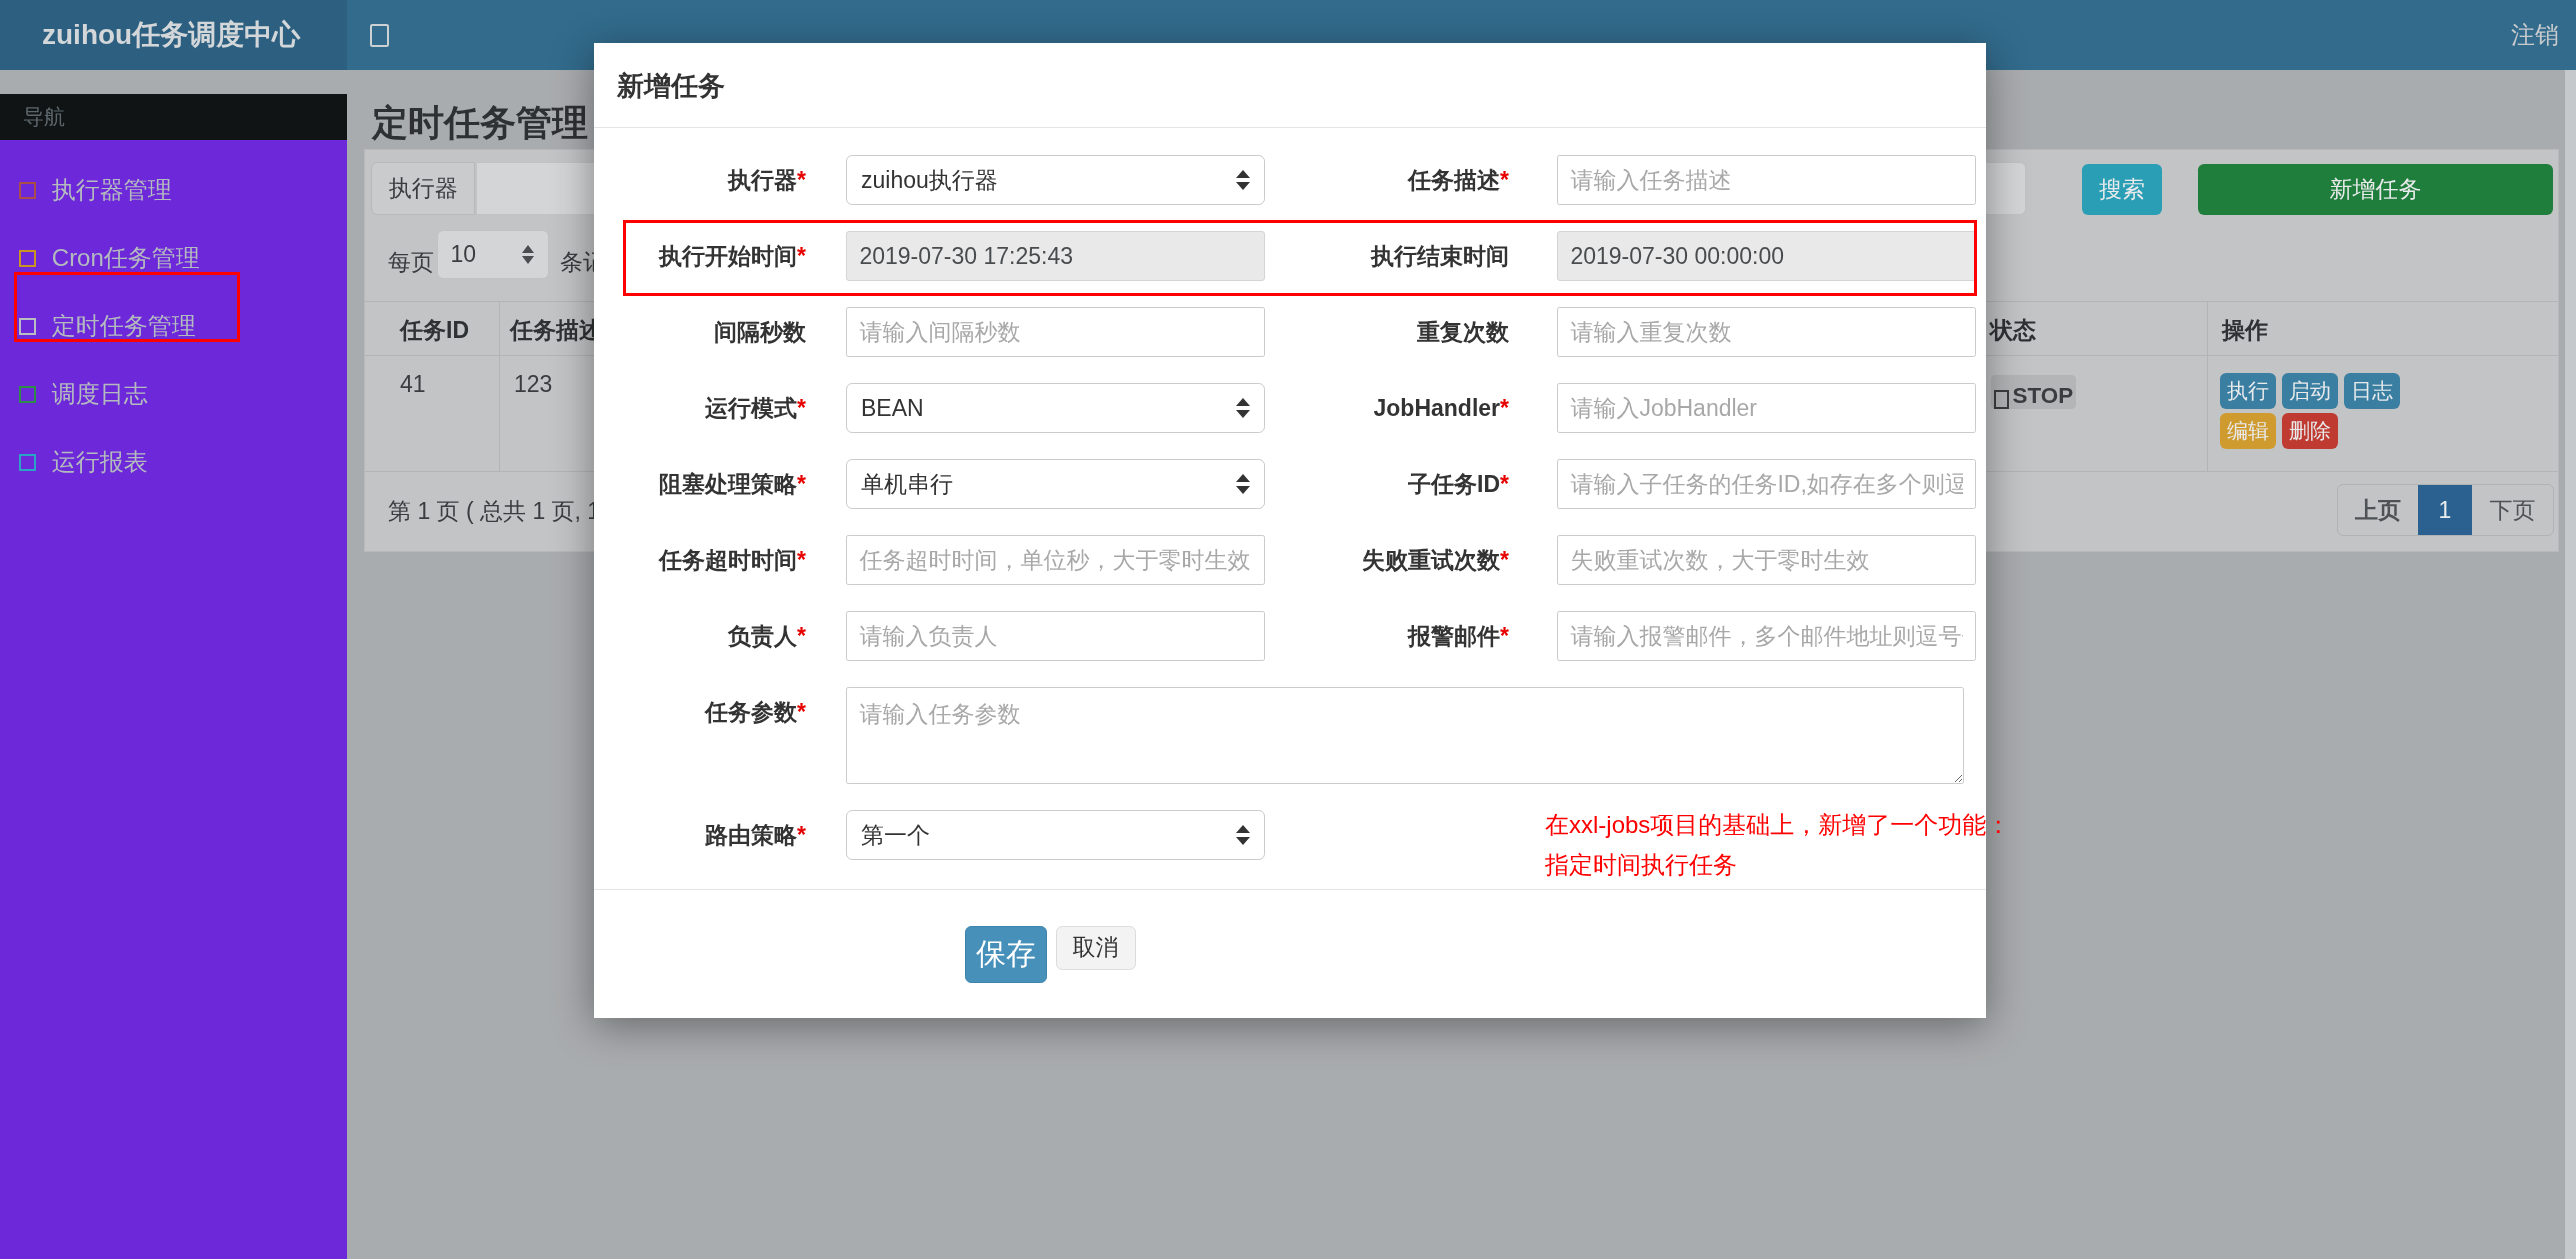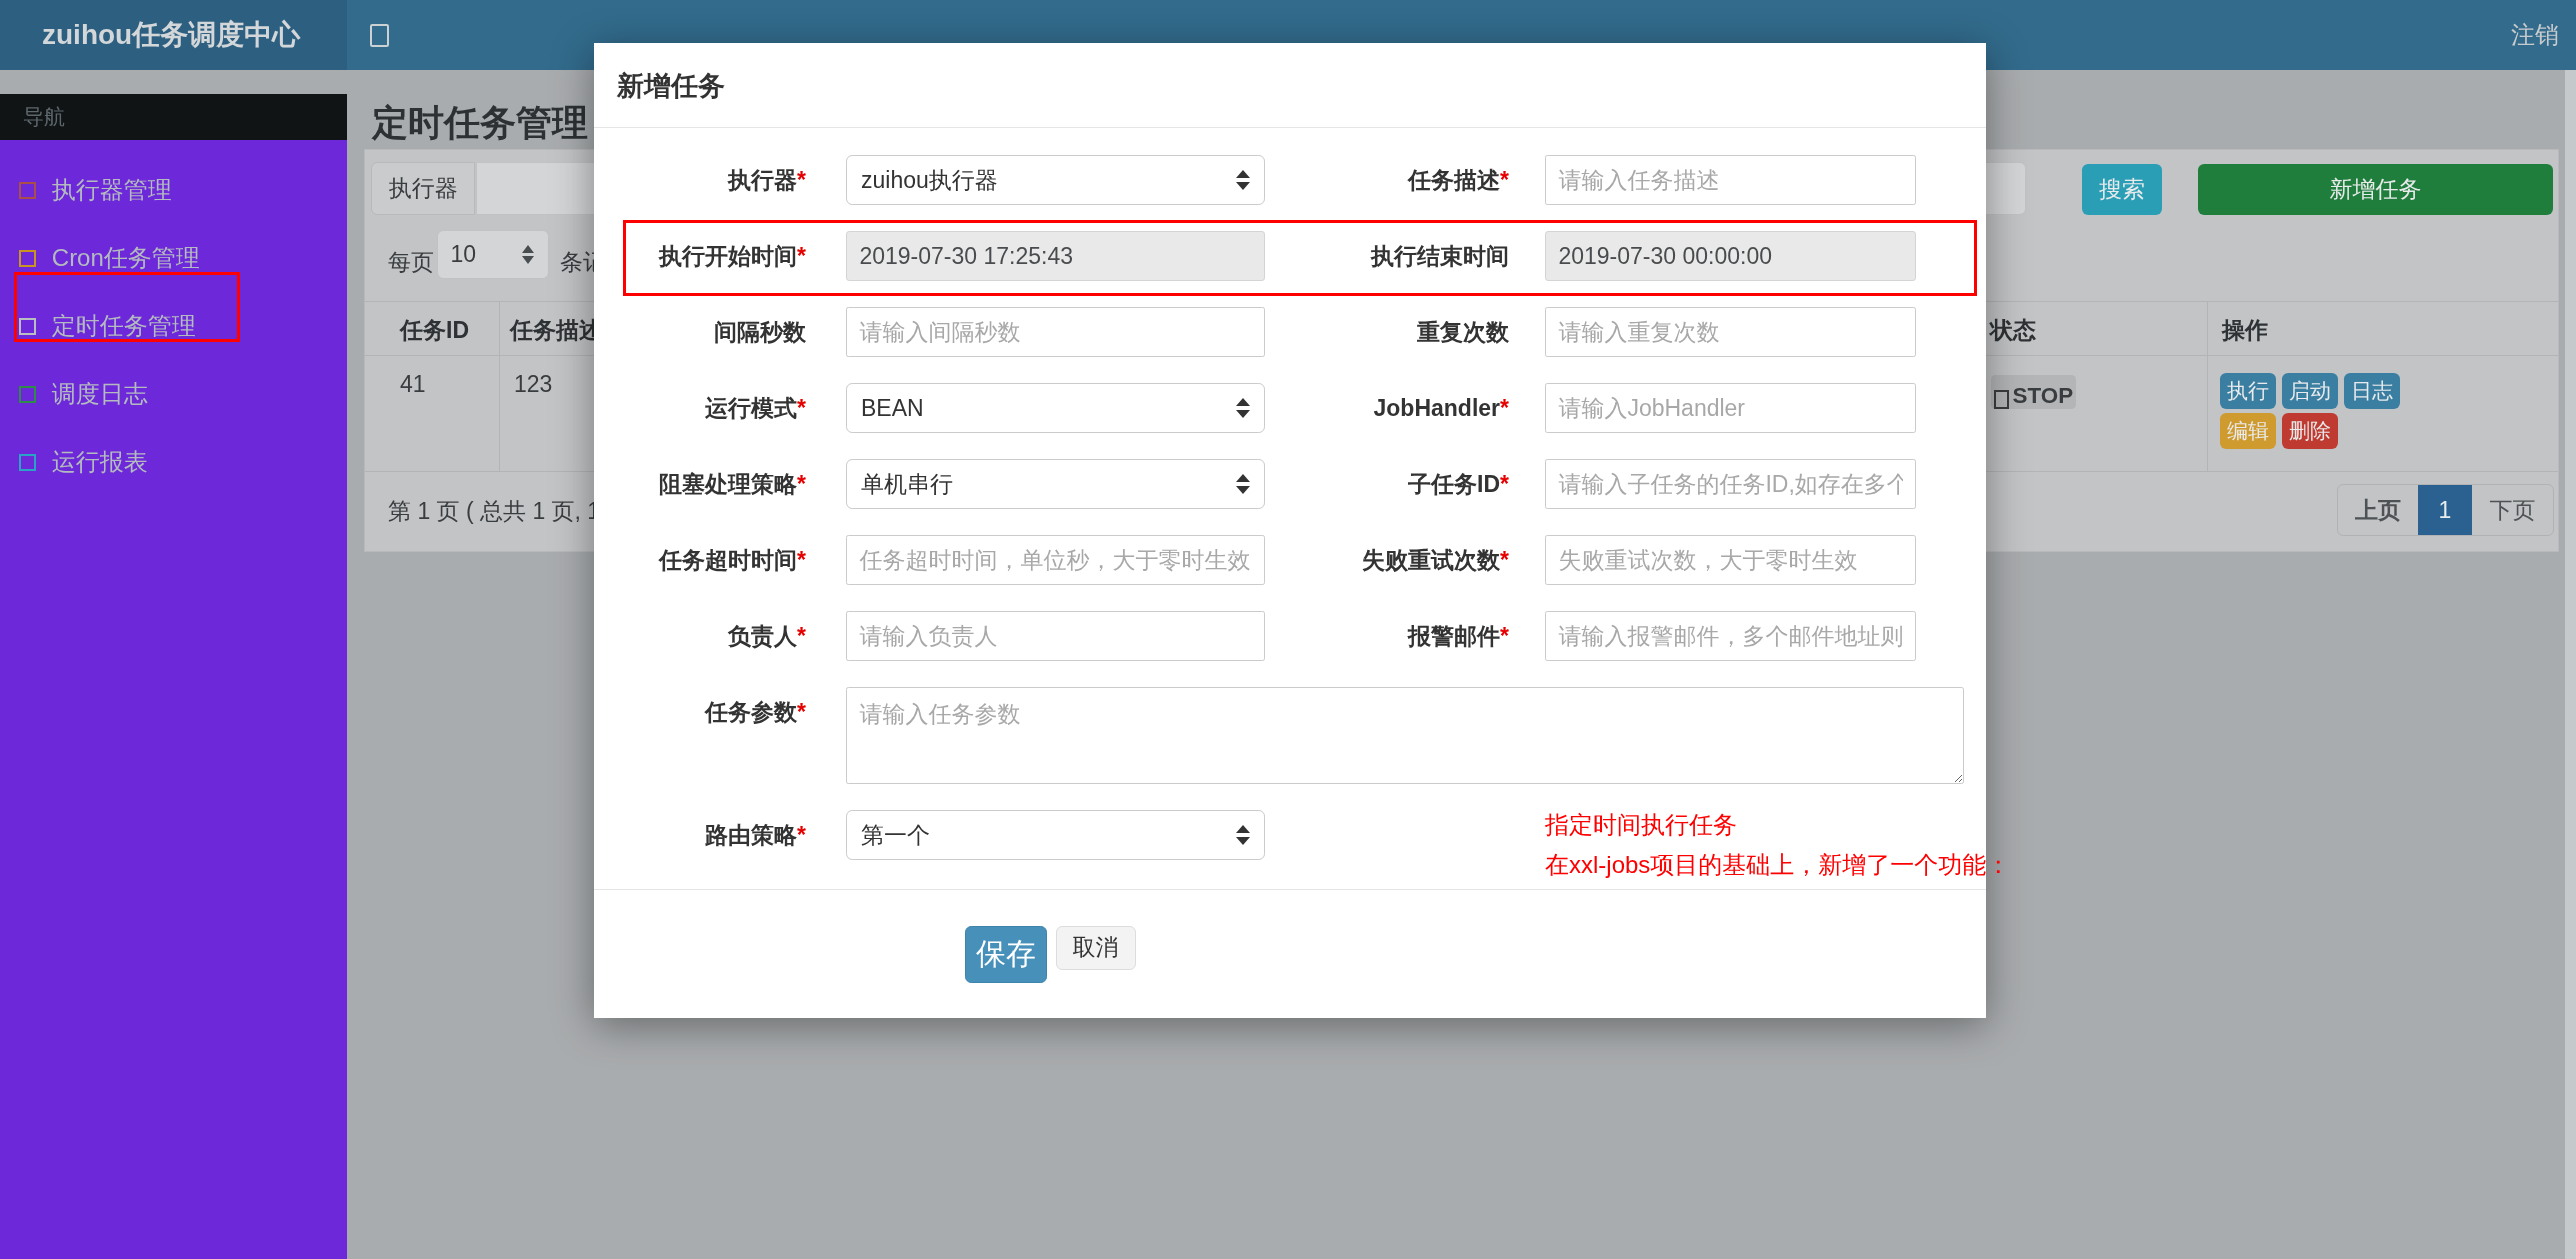--- a/index.html
+++ b/index.html
@@ -72,21 +72,21 @@
   .modal { position:absolute; left:594px; top:43px; width:1392px; height:975px; background:#ffffff;
            box-shadow:0 7.7px 39px rgba(0,0,0,0.4); z-index:10; }
   .modal-header { height:85px; border-bottom:0.8px solid #e5e5e5; }
   .modal-title { font-size:27px; font-weight:bold; color:#333; padding:25px 0 0 23px; }
   .frow { position:relative; display:flex; align-items:center; height:50px; margin-bottom:26px; }
   .frow.tall { height:97px; align-items:flex-start; }
   .flabel { font-size:23px; font-weight:bold; color:#333; line-height:50px; white-space:nowrap; text-align:right; }
   .l1 { width:212px; } .l2 { width:244px; }
   .req { color:#e60000; }
   .fld { position:relative; height:50px; }
-  .f1 { width:419px; margin-left:40px; } .f2 { width:371px; margin-left:36px; }
+  .f1 { width:419px; margin-left:40px; } .f2 { width:419px; margin-left:48px; }
   .fwide { width:1118px; margin-left:40px; height:97px; }
   .sel { background:#fff; border:0.8px solid #cbcbcb; border-radius:6.2px; display:flex; align-items:center;
          padding:0 46px 0 14px; font-size:23px; color:#333; cursor:pointer; height:50px; }
   .inp, .ta { width:100%; height:100%; border:0.8px solid #cbcbcb; border-radius:2.3px; font-size:23px;
               color:#333; padding:0 12.4px; font-family:inherit; background:#fff; }
   .ta { padding:10.8px 12.4px; resize:both; }
   .inp::placeholder, .ta::placeholder { color:#a8a8a8; }
   .inp.ro { background:#e9e9e9; border-color:#d4d4d4; color:#494c4e; border-radius:3.1px; }
   .note { position:absolute; left:951px; top:-4.6px; color:#ff0000; font-size:24px; line-height:40px; white-space:nowrap; }
   .modal-divider { height:0.8px; background:#e5e5e5; margin-top:29px; }
@@ -266,22 +266,22 @@
       <div class="frow">
         <div class="flabel l1"><span>路由策略</span><span class="req">*</span></div>
         <div class="fld f1 sel">
           <span>第一个</span>
           <span class="arrows">
               <i class="up"></i>
               <i class="dn"></i>
             </span>
         </div>
         <div class="note">
+          <div>在xxl-jobs项目的基础上，新增了一个功能：</div>
           <div>指定时间执行任务</div>
-          <div>在xxl-jobs项目的基础上，新增了一个功能：</div>
         </div>
       </div>
 
       <div class="modal-divider"></div>
       <div class="modal-footer">
         <button class="btn-save">保存</button>
         <button class="btn-cancel">取消</button>
       </div>
     </div>
   </div>

